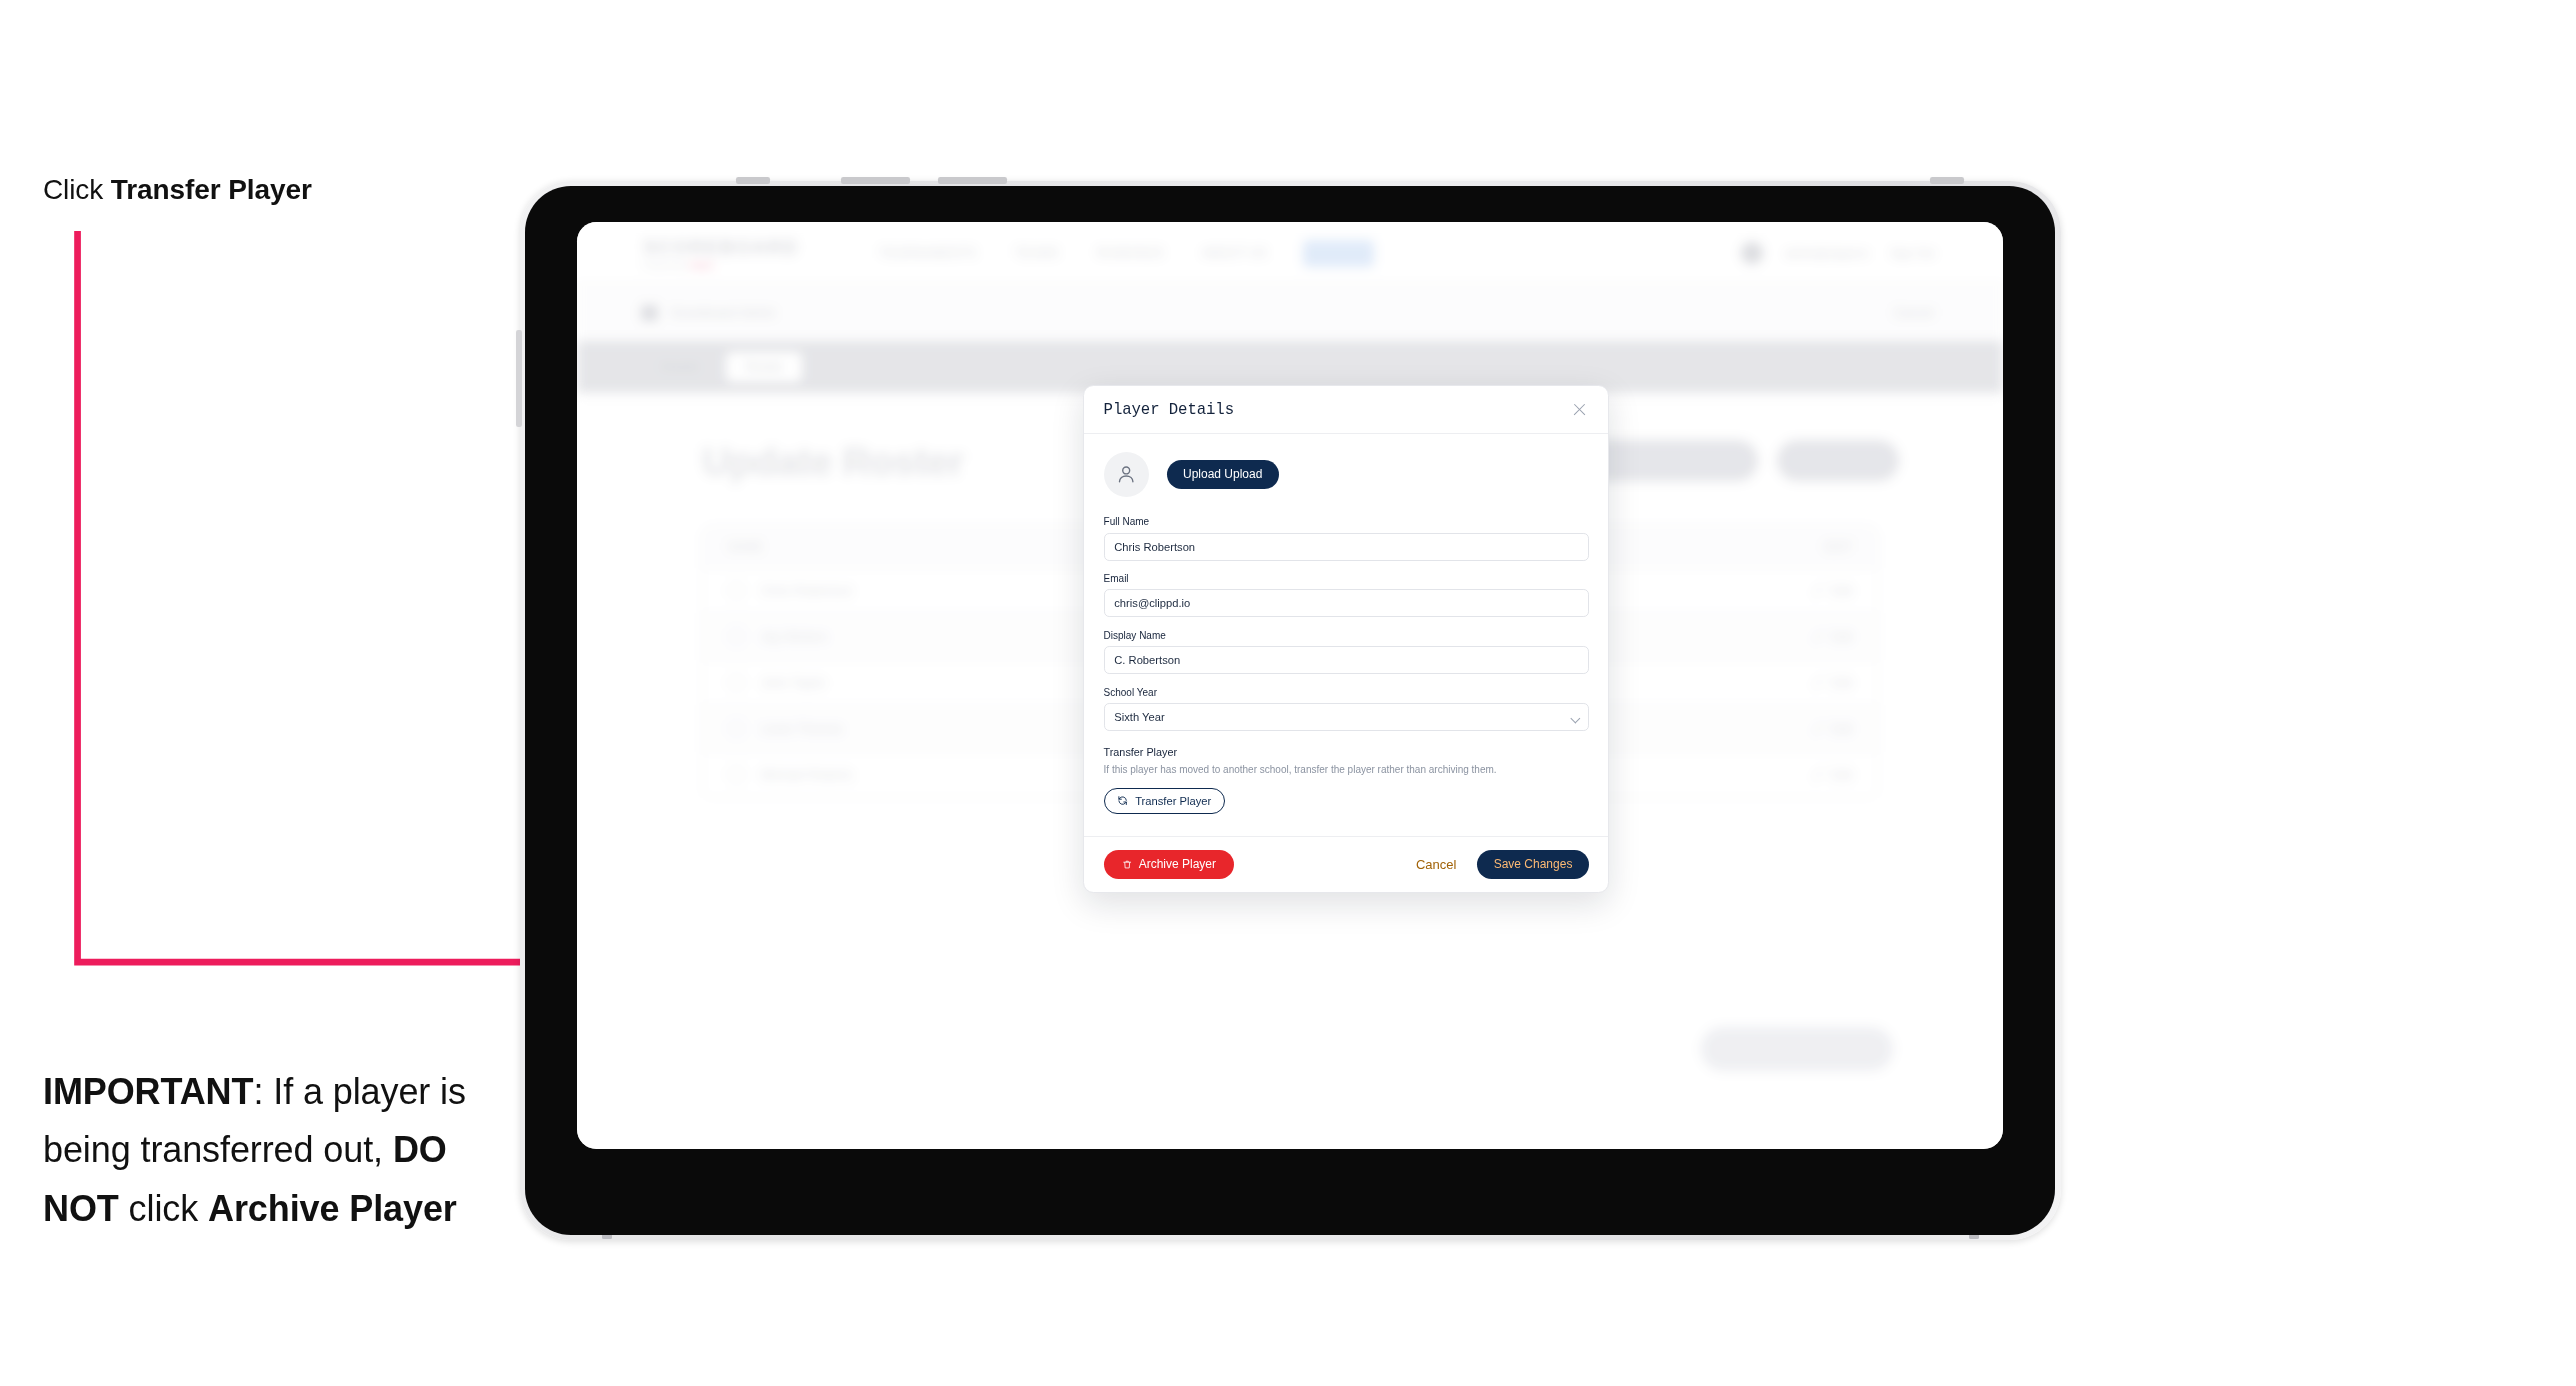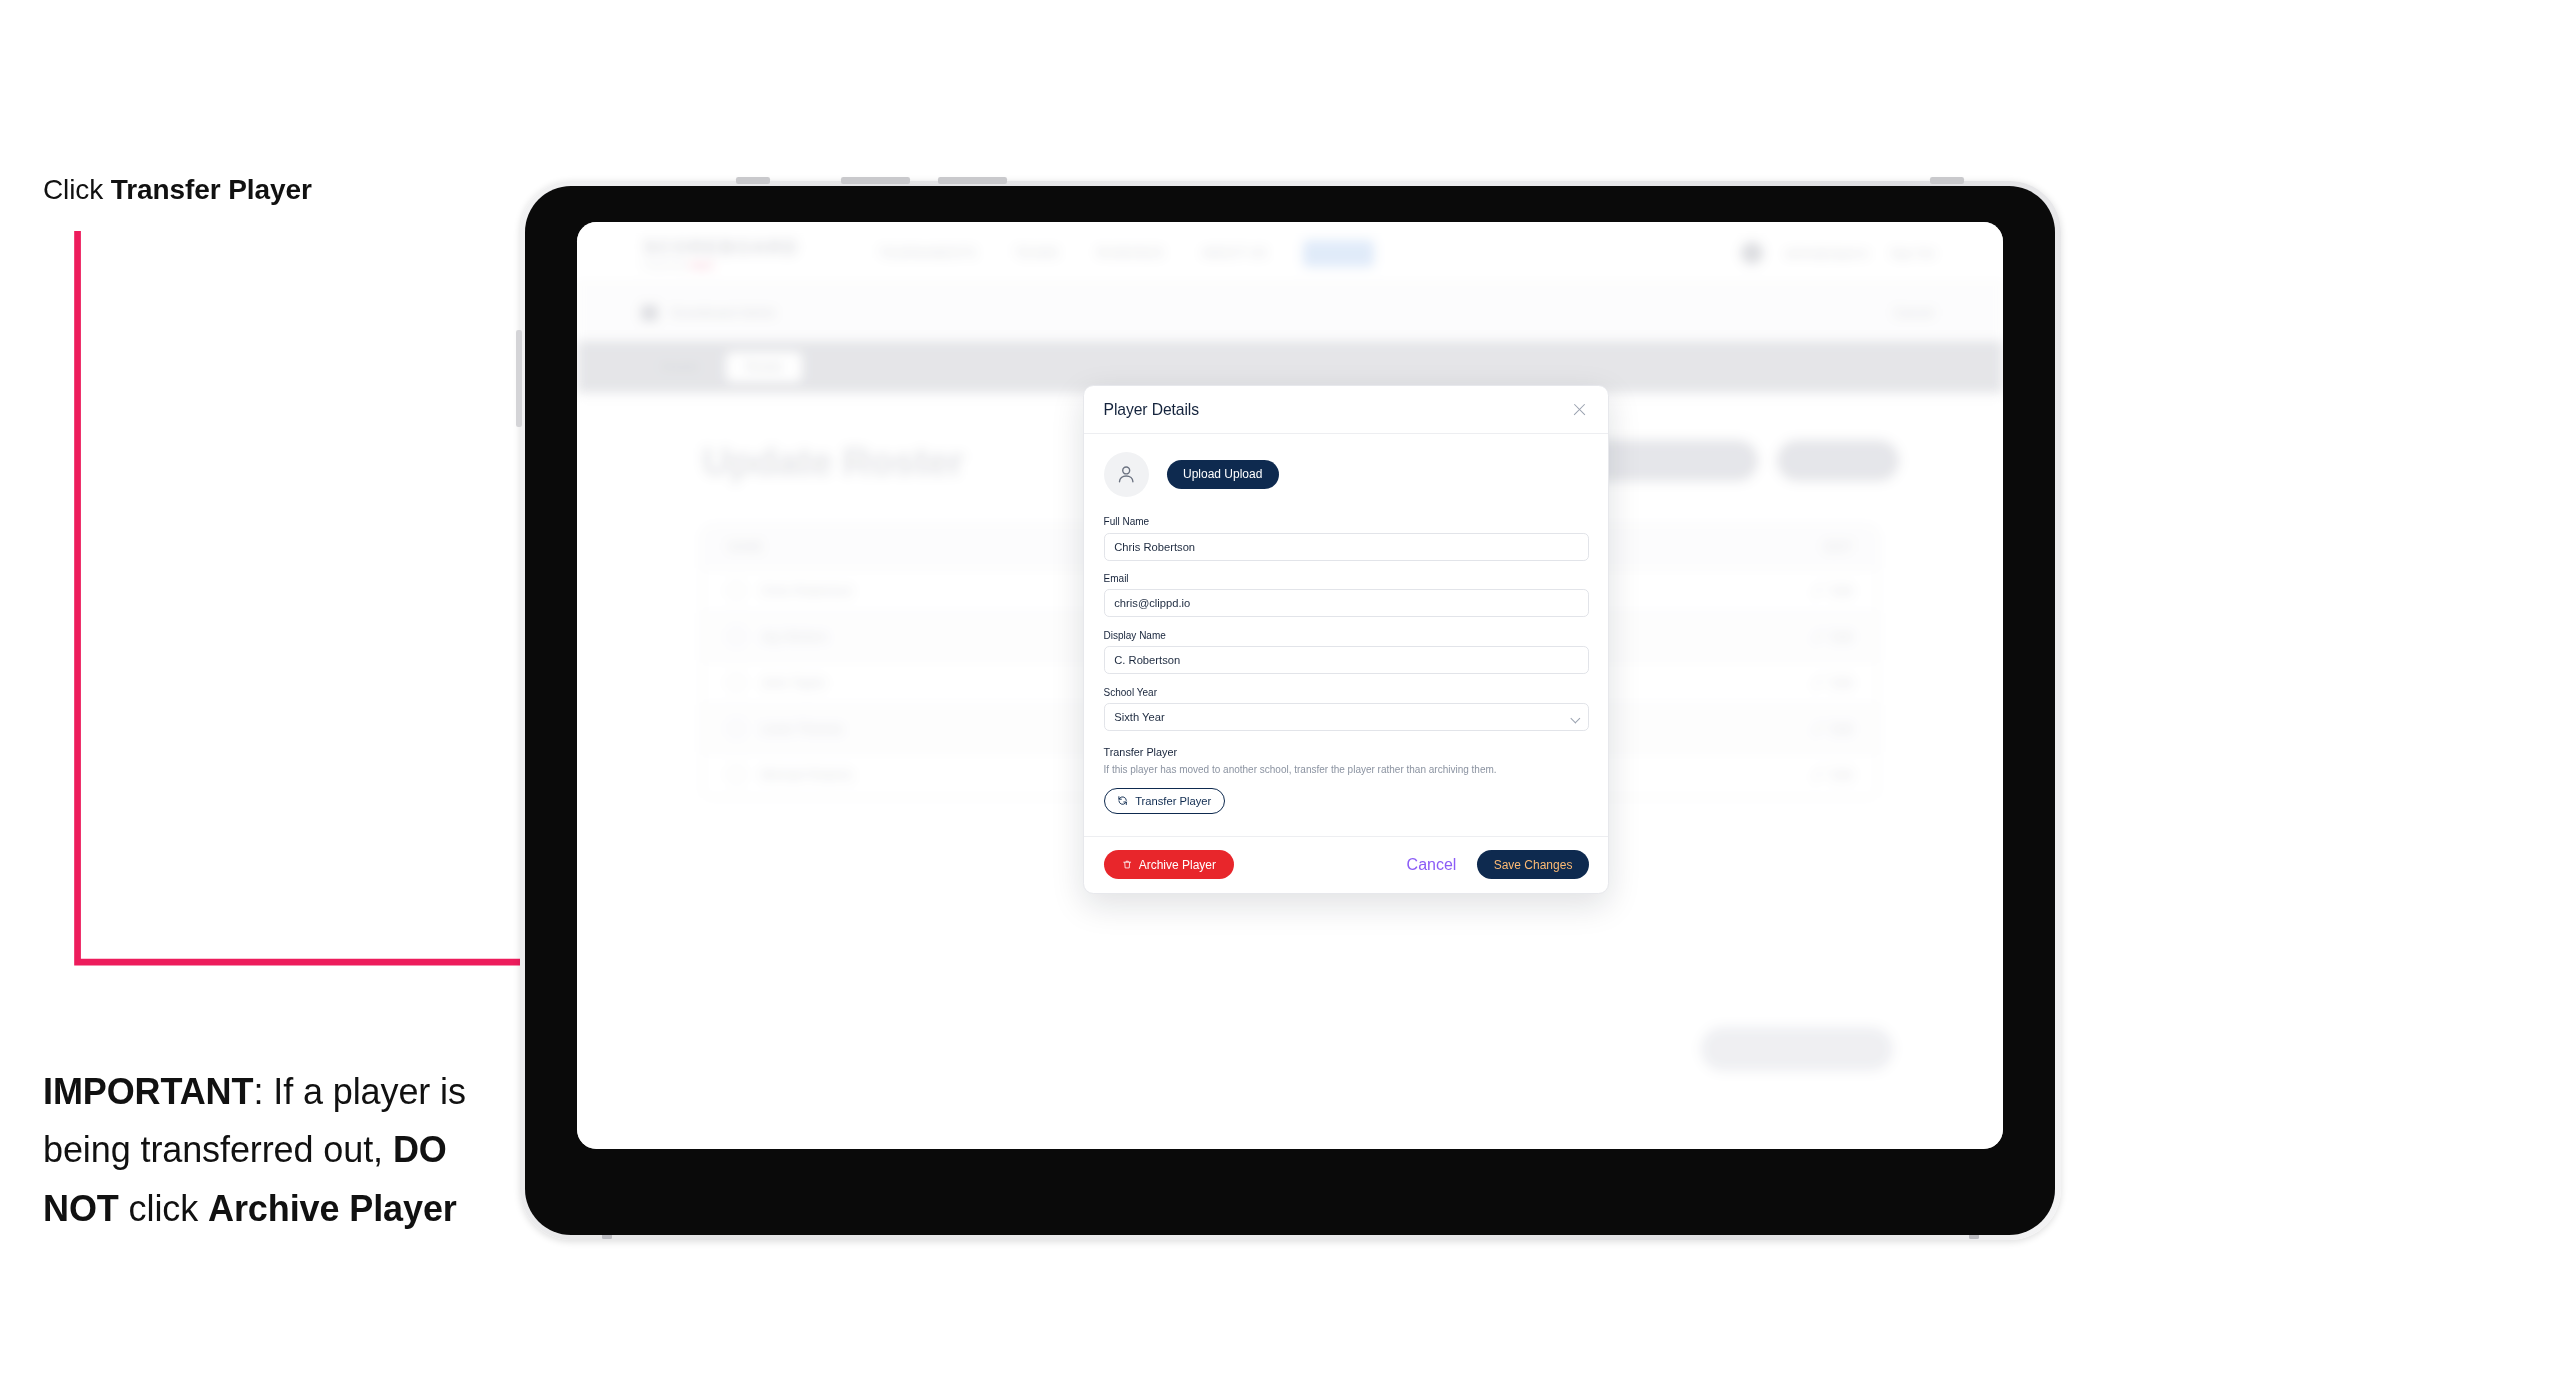--- a/index.html
+++ b/index.html
@@ -206,20 +206,21 @@
     background: #ffffff;
     border: 0.7px solid #e7e8ec;
     border-radius: 10.4px;
     box-shadow: 0 10.4px 33px rgba(16,24,40,0.13);
     overflow: hidden;
   }
   .modal-header {
     display: flex; align-items: center; justify-content: space-between;
     padding: 14px 19.4px 13.4px 19.4px;
     border-bottom: 0.7px solid #edeef1;
+    font-family: Liberation Mono, monospace;
   }
   .modal-title { font-size: 15.7px; color: #14233c; letter-spacing: -0.1px; }
   .modal-close {
     width: 19.4px; height: 19.4px; position: relative; cursor: pointer;
   }
   .modal-close::before, .modal-close::after {
     content: ""; position: absolute; left: 2.2px; top: 9px;
     width: 15px; height: 1.3px; background: #98a0ae;
   }
   .modal-close::before { transform: rotate(45deg); }
@@ -269,21 +270,21 @@
     border-top: 0.7px solid #edeef1; padding: 12.7px 19.4px;
   }
   .btn-archive {
     display: inline-flex; align-items: center; gap: 6.7px;
     background: #e8262b; color: #ffffff; border: none;
     padding: 7.5px 18px; border-radius: 15px; font-size: 12px;
     font-family: "Liberation Sans", sans-serif; cursor: pointer;
   }
   .footer-right { display: flex; align-items: center; gap: 16.4px; }
   .btn-cancel {
-    background: transparent; border: none; color: #8b5cf6; font-size: 16px;
+    background: transparent; border: none; color: #a16207; font-size: 13px;
     font-family: "Liberation Sans", sans-serif; cursor: pointer; padding: 6px 4.5px;
   }
   .btn-save {
     background: #0e2a4f; color: #fdba74; border: none;
     padding: 7.5px 16.4px; border-radius: 15px; font-size: 12px;
     font-family: Liberation Sans, sans-serif; cursor: pointer; text-align: center;
   }
 </style>
 </head>
 <body>

